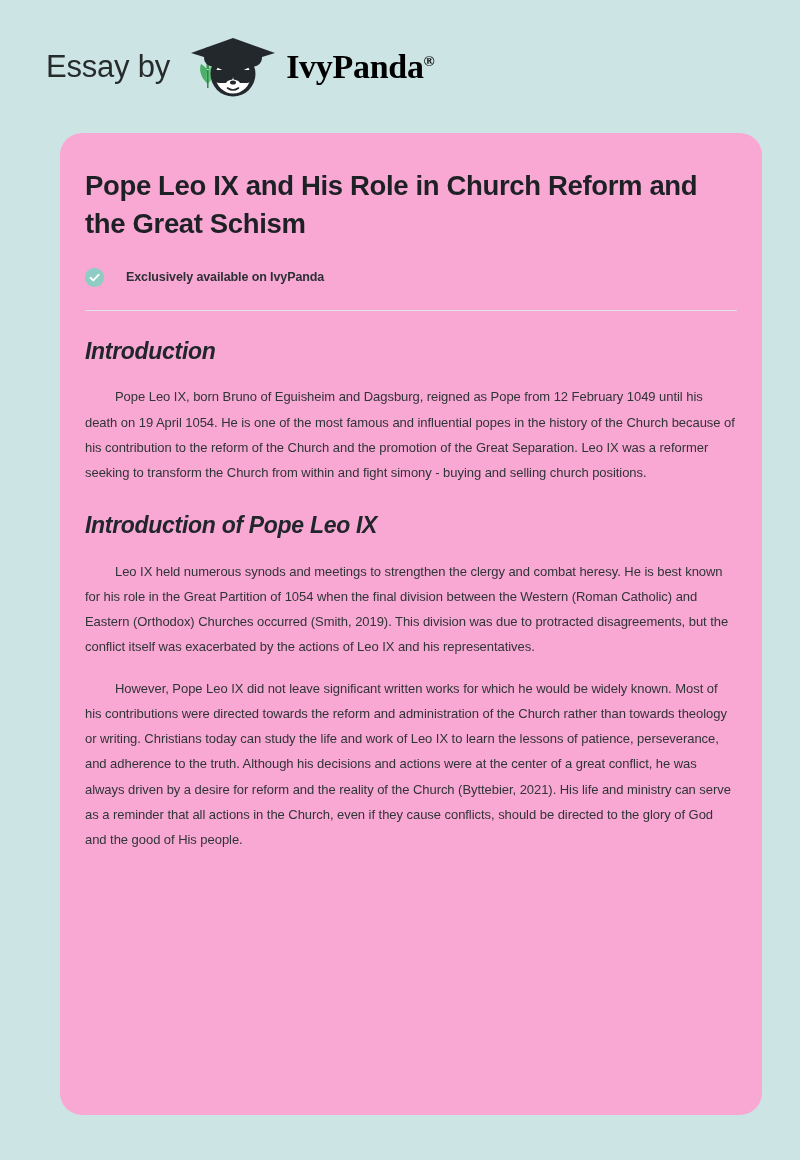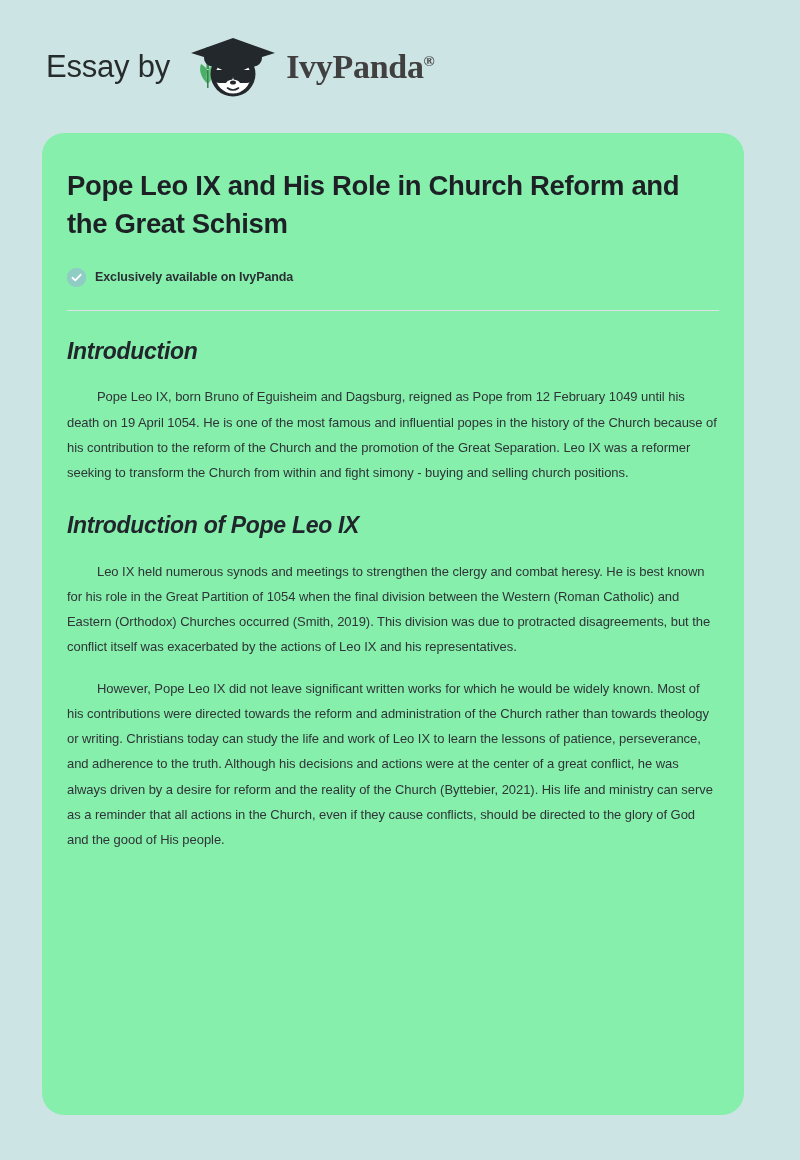--- a/index.html
+++ b/index.html
@@ -38,58 +38,58 @@
     display: block;
     width: 96px;
     height: 70px;
     flex: none;
     margin-left: 8px;
   }
   .wordmark {
     font-family: "Liberation Serif", serif;
     font-size: 34px;
     font-weight: bold;
-    color: #404040;
+    color: #000000;
     line-height: 1;
     letter-spacing: -0.3px;
     position: relative;
     margin-left: -4px;
   }
   .wordmark .reg {
     font-size: 15px;
     vertical-align: super;
     font-weight: bold;
   }
 
   
   .doc-card {
     position: absolute;
-    left: 42px;
+    left: 60px;
     top: 133px;
     width: 702px;
     height: 982px;
-    background: #86efac;
+    background: #f9a8d4;
     border-radius: 22px;
     padding: 34px 25px 0 25px;
   }
 
   .doc-title {
     font-size: 27.5px;
     font-weight: bold;
     line-height: 1.38;
     color: #1d2125;
     letter-spacing: -0.35px;
     margin: 0;
     padding: 0 10px 0 0;
   }
 
   .exclusive-badge {
     display: flex;
     align-items: center;
-    gap: 9px;
+    gap: 22px;
     margin-top: 25px;
   }
   .badge-check {
     width: 19px;
     height: 19px;
     border-radius: 50%;
     background: #8fcdc4;
     flex: none;
     position: relative;
   }

